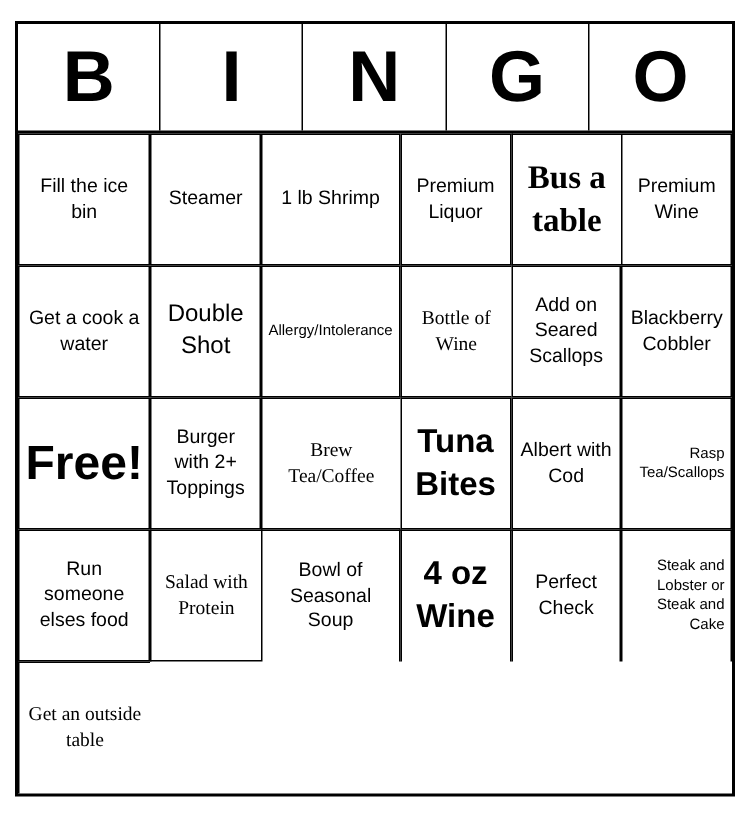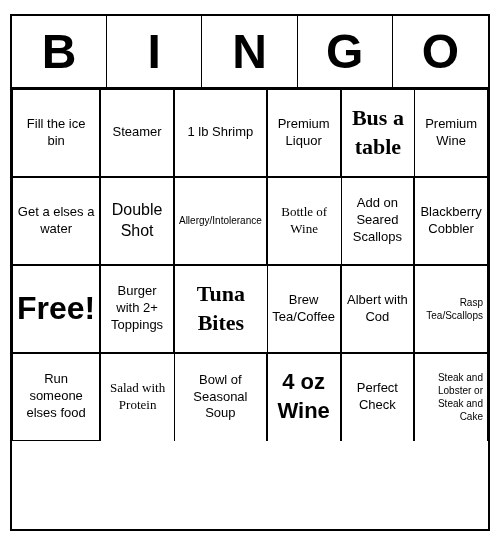--- a/index.html
+++ b/index.html
@@ -97,21 +97,21 @@
       <div class="bingo-cell">
         <span class="cell-text">Premium Liquor</span>
       </div>
       <div class="bingo-cell">
         <span class="cell-text large">Bus a table</span>
       </div>
       <div class="bingo-cell">
         <span class="cell-text">Premium Wine</span>
       </div>
       <div class="bingo-cell">
-        <span class="cell-text">Get a elses a water</span>
+        <span class="cell-text">Get a cook a water</span>
       </div>
       <div class="bingo-cell">
         <span class="cell-text medium">Double Shot</span>
       </div>
       <div class="bingo-cell">
         <span class="cell-text small">Allergy/Intolerance</span>
       </div>
       <div class="bingo-cell">
         <span class="cell-text">Bottle of Wine</span>
       </div>
@@ -121,24 +121,24 @@
       <div class="bingo-cell">
         <span class="cell-text">Blackberry Cobbler</span>
       </div>
       <div class="bingo-cell">
         <span class="free-cell" style="font-weight: bold; font-size: 32px;">Free!</span>
       </div>
       <div class="bingo-cell">
         <span class="cell-text">Burger with 2+ Toppings</span>
       </div>
       <div class="bingo-cell">
-        <span class="cell-text large">Tuna Bites</span>
+        <span class="cell-text">Brew Tea/Coffee</span>
       </div>
       <div class="bingo-cell">
-        <span class="cell-text">Brew Tea/Coffee</span>
+        <span class="cell-text large">Tuna Bites</span>
       </div>
       <div class="bingo-cell">
         <span class="cell-text">Albert with Cod</span>
       </div>
       <div class="bingo-cell">
         <span class="cell-text small">Rasp Tea/Scallops</span>
       </div>
       <div class="bingo-cell">
         <span class="cell-text">Run someone elses food</span>
       </div>
@@ -150,14 +150,17 @@
       </div>
       <div class="bingo-cell">
         <span class="cell-text large">4 oz Wine</span>
       </div>
       <div class="bingo-cell">
         <span class="cell-text">Perfect Check</span>
       </div>
       <div class="bingo-cell">
         <span class="cell-text small">Steak and Lobster or Steak and Cake</span>
       </div>
+      <div class="bingo-cell">
+        <span class="cell-text">Get an outside table</span>
+      </div>
     </div>
 </div>
 
 </body></html>

